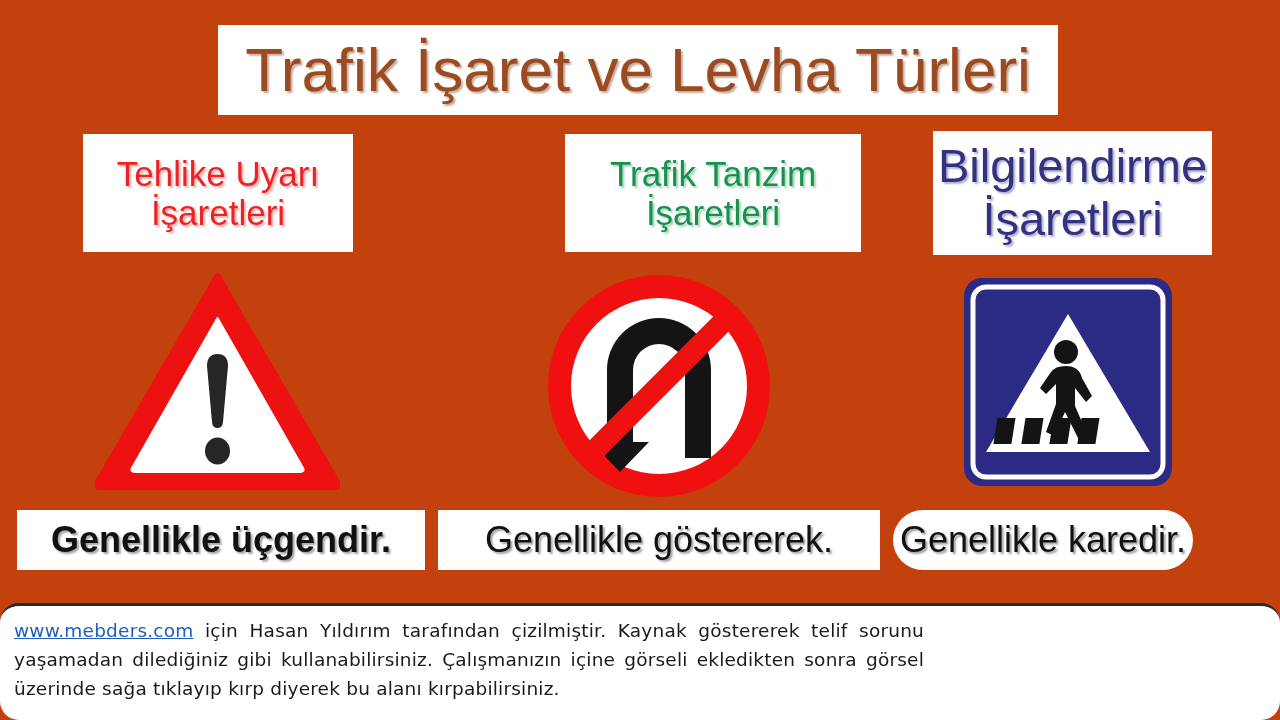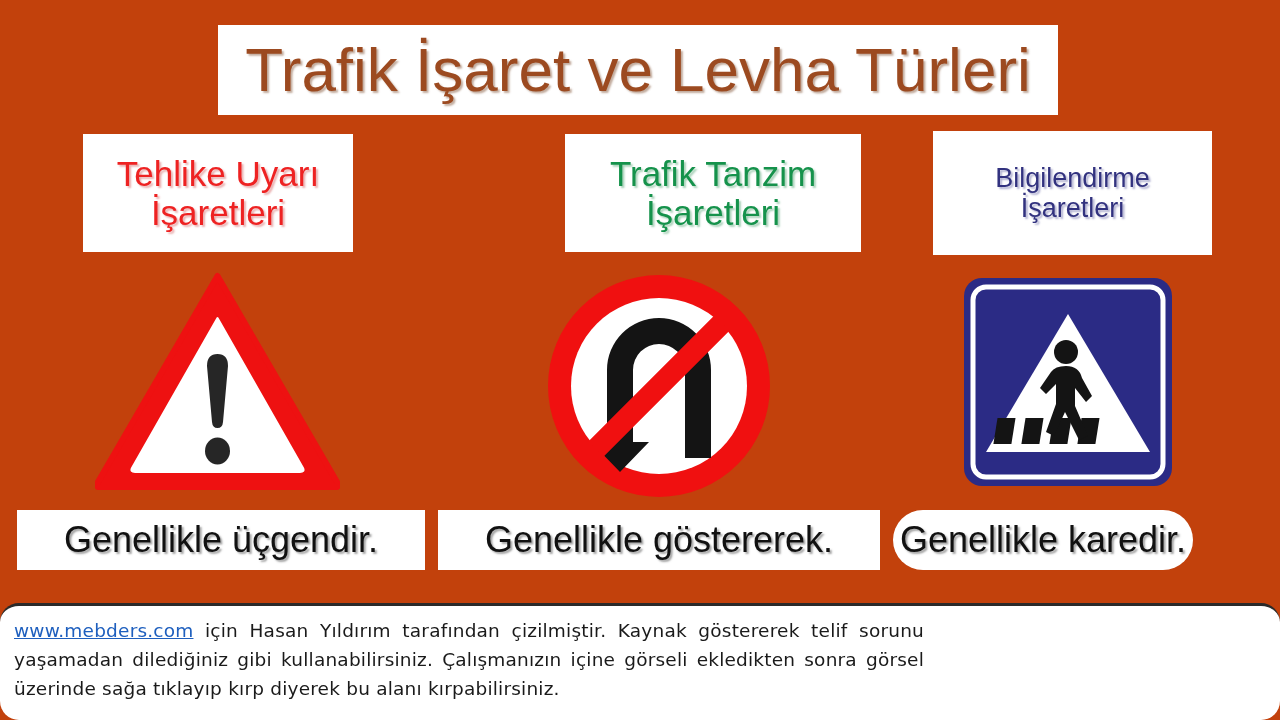--- a/index.html
+++ b/index.html
@@ -59,21 +59,21 @@
   .cat-box .cat-line {
     display: block;
     white-space: nowrap;
   }
   #cat-box-0 { left: 83px;  top: 134px; width: 270px; height: 118px; }
   #cat-box-1 { left: 520px; top: 134px; width: 296px; height: 118px; margin-left: 45px; }
   #cat-box-2 { left: 933px; top: 131px; width: 279px; height: 124px; }
 
   #cat-box-0 .cat-line { font-size: 35px; color: #EE2222; text-shadow: 2px 2px 2px rgba(200,60,60,0.40); }
   #cat-box-1 .cat-line { font-size: 35px; color: #15924B; text-shadow: 2px 2px 2px rgba(40,140,80,0.40); }
-  #cat-box-2 .cat-line { font-size: 27px; color: #32327F; text-shadow: 2px 2px 2px rgba(60,60,140,0.40); }
+  #cat-box-2 .cat-line { font-size: 47px; color: #32327F; text-shadow: 2px 2px 2px rgba(60,60,140,0.40); }
 
   
   .sign-slot {
     position: absolute;
     display: flex;
     align-items: center;
     justify-content: center;
   }
   #sign-slot-0 { left: 95px;  top: 272px; width: 245px; height: 218px; }
   #sign-slot-1 { left: 545px; top: 272px; width: 228px; height: 228px; }
@@ -88,21 +88,21 @@
     justify-content: center;
     top: 510px;
     height: 60px;
   }
   .caption-text {
     font-size: 36px;
     color: #111111;
     white-space: nowrap;
     text-shadow: 2px 2px 2px rgba(90,90,90,0.55);
   }
-  #caption-box-0 { left: 17px;  width: 408px; }
+  #caption-box-0 { left: 17px;  width: 408px; font-weight: bold; }
   #caption-box-1 { left: 438px; width: 442px; }
   #caption-box-2 { left: 893px; width: 300px; border-radius: 30px; }
 
   
   .footer {
     position: absolute;
     left: 0;
     top: 603px;
     width: 1280px;
     height: 117px;

